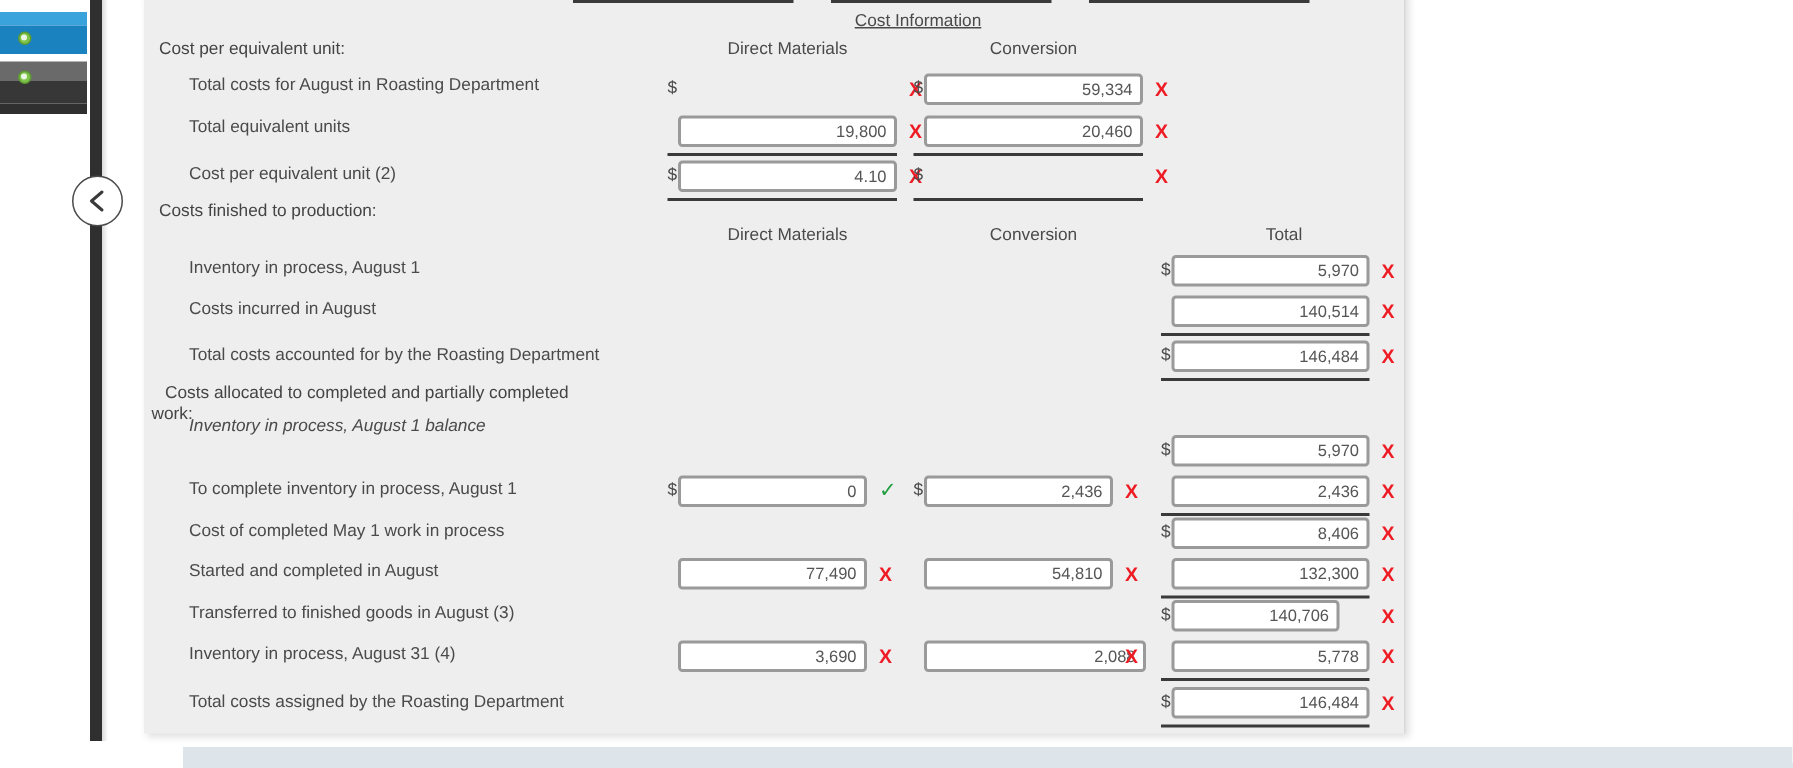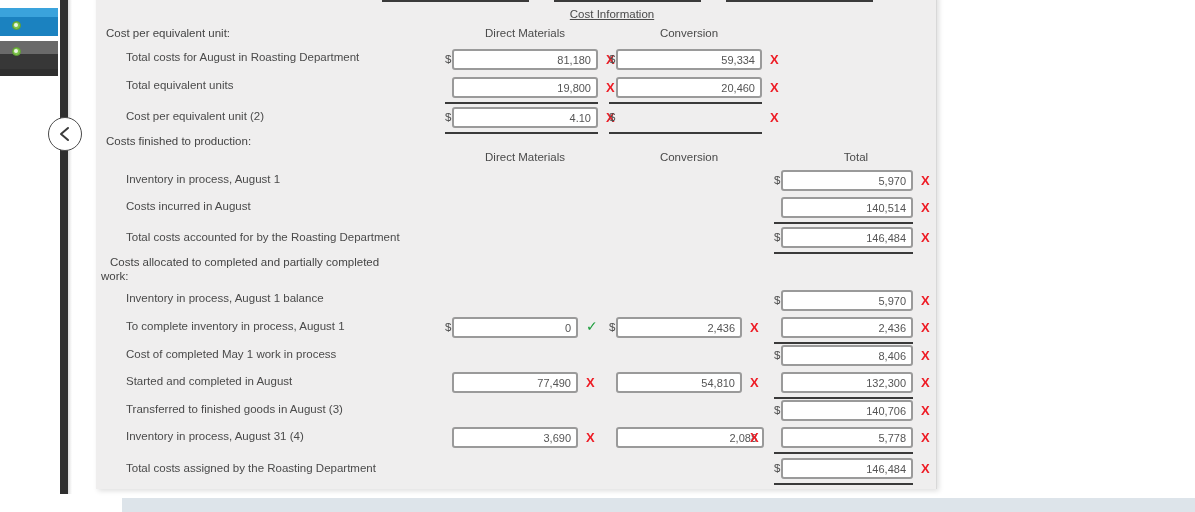--- a/index.html
+++ b/index.html
@@ -226,23 +226,20 @@
 
   <div id="cost-information-title">Cost Information</div>
 
   <div class="lbl section" style="left:10px;  top:33px;">Cost per equivalent unit:</div>
 
   <div class="lbl hdr ctr" style="left:429px; top:33px;">Direct Materials</div>
   <div class="lbl hdr ctr" style="left:593px; top:33px;">Conversion</div>
 
   <div class="lbl" style="left:30px; top:57px;">Total costs for August in Roasting Department</div>
   <div class="dollar" style="left:349px; top:55px;">$</div>
-  <div class="field" style="left:356px; top:55px; width:146px;">
-    <input type="text" value="81,180" style="">
-  </div>
   <div class="mark wrong" style="left:510px; top:55px;">X</div>
   <div class="dollar" style="left:513px; top:55px;">$</div>
   <div class="field" style="left:520px; top:55px; width:146px;">
     <input type="text" value="59,334" style="">
   </div>
   <div class="mark wrong" style="left:674px; top:55px;">X</div>
 
   <div class="lbl" style="left:30px; top:85px;">Total equivalent units</div>
   <div class="field" style="left:356px; top:83px; width:146px;">
     <input type="text" value="19,800" style="">
@@ -294,21 +291,21 @@
   <div class="field" style="left:685px; top:233px; width:132px;">
     <input type="text" value="146,484" style="">
   </div>
   <div class="mark wrong" style="left:825px; top:233px;">X</div>
 
   <div class="sub-rule" style="left:678px; top:258px; width:139px;"></div>
 
   <div class="lbl section" style="left:14px; top:262px;">Costs allocated to completed and partially completed</div>
   <div class="lbl section" style="left:5px; top:276px;">work:</div>
 
-  <div class="lbl" style="left:30px; top:298px;">Inventory in process, August 1 balance</div>
+  <div class="lbl" style="left:30px; top:284px;font-style:italic;">Inventory in process, August 1 balance</div>
   <div class="dollar" style="left:678px; top:296px;">$</div>
   <div class="field" style="left:685px; top:296px; width:132px;">
     <input type="text" value="5,970" style="">
   </div>
   <div class="mark wrong" style="left:825px; top:296px;">X</div>
 
   <div class="lbl" style="left:30px; top:326px;">To complete inventory in process, August 1</div>
   <div class="dollar" style="left:349px; top:323px;">$</div>
   <div class="field" style="left:356px; top:323px; width:126px;">
     <input type="text" value="0" style="">
@@ -344,21 +341,21 @@
   <div class="mark wrong" style="left:654px; top:378px;">X</div>
   <div class="field" style="left:685px; top:378px; width:132px;">
     <input type="text" value="132,300" style="">
   </div>
   <div class="mark wrong" style="left:825px; top:378px;">X</div>
 
   <div class="sub-rule" style="left:678px; top:403px; width:139px;"></div>
 
   <div class="lbl" style="left:30px; top:409px;">Transferred to finished goods in August (3)</div>
   <div class="dollar" style="left:678px; top:406px;">$</div>
-  <div class="field" style="left:685px; top:406px; width:132px;">
+  <div class="field" style="left:685px; top:406px; width:112px;">
     <input type="text" value="140,706" style="">
   </div>
   <div class="mark wrong" style="left:825px; top:406px;">X</div>
 
   <div class="lbl" style="left:30px; top:436px;">Inventory in process, August 31 (4)</div>
   <div class="field" style="left:356px; top:433px; width:126px;">
     <input type="text" value="3,690" style="">
   </div>
   <div class="mark wrong" style="left:490px; top:433px;">X</div>
   <div class="field" style="left:520px; top:433px; width:148px;">

